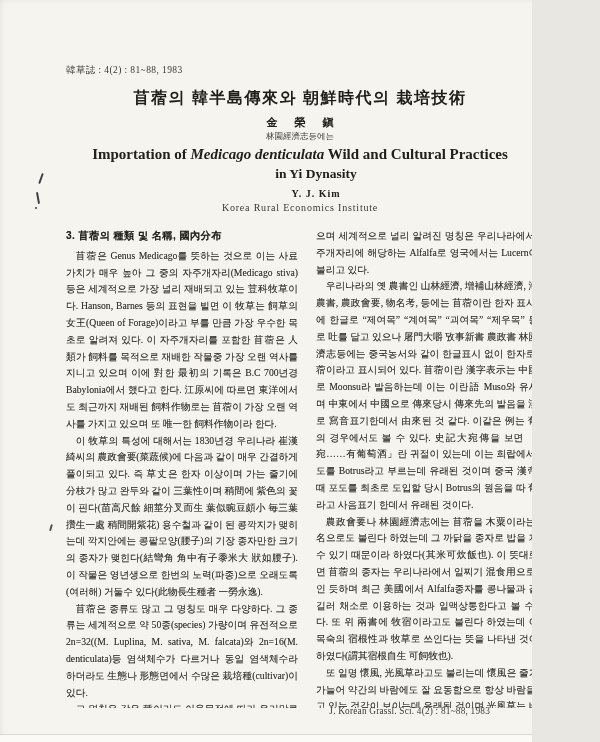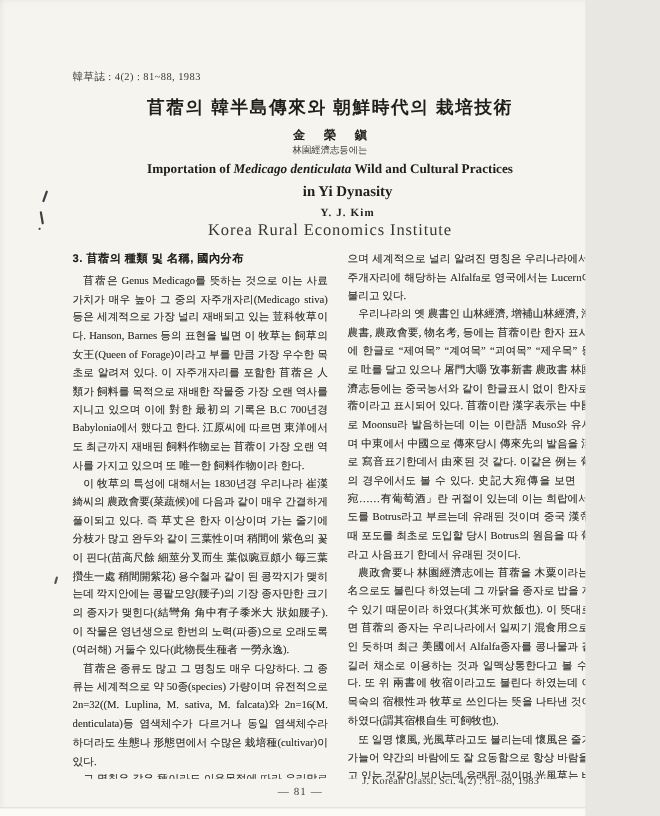--- a/index.html
+++ b/index.html
@@ -30,37 +30,37 @@
     letter-spacing:7px; text-indent:7px; color:#24221e;
     font-family:"Liberation Sans", sans-serif;
   }
   .affil-ko {
     position:absolute; left:0; width:600px; top:131px;
     text-align:center; font-size:8.5px; color:#3b3933;
     font-family:"Liberation Sans", sans-serif;
   }
   .title-en {
     position:absolute; left:0; width:600px; top:146px;
-    text-align:center; font-size:12px; font-weight:bold; color:#22201c;
+    text-align:center; font-size:15px; font-weight:bold; color:#22201c;
     font-family:"Liberation Serif", serif;
   }
   .title-en .species { font-style:italic; }
   .title-en-2 {
     position:absolute; left:0; width:600px; top:166px;
     text-align:center; font-size:13.5px; font-weight:bold; color:#22201c;
     font-family:"Liberation Serif", serif;
     padding-left:32px;
   }
   .author-en {
     position:absolute; left:16px; width:600px; top:188px;
     text-align:center; font-size:10px; font-weight:bold; letter-spacing:1px; color:#24221e;
   }
   .affil-en {
     position:absolute; left:0; width:600px; top:202px;
-    text-align:center; font-size:15px; letter-spacing:0.8px; color:#3b3933;
+    text-align:center; font-size:10px; letter-spacing:0.8px; color:#3b3933;
   }
   .columns {
     position:absolute; left:66px; top:228px;
     width:482px; height:480px;
     display:flex; gap:18px;
     overflow:hidden;
   }
   .col {
     width:232px; flex:0 0 232px;
     font-size:9.7px; line-height:16.8px;
@@ -135,21 +135,20 @@
       <p class="no-indent">으며 세계적으로 널리 알려진 명칭은 우리나라에서 자주개자리에 해당하는 Alfalfa로 영국에서는 Lucern이라 불리고 있다.</p>
       <p>우리나라의 옛 農書인 山林經濟, 增補山林經濟, 海東農書, 農政會要, 物名考, 등에는 苜蓿이란 한자 표시 밑에 한글로 “제여목” “계여목” “괴여목” “제우목” 등으로 吐를 달고 있으나 屠門大嚼 攷事新書 農政書 林園經濟志등에는 중국농서와 같이 한글표시 없이 한자로 苜蓿이라고 표시되어 있다. 苜蓿이란 漢字表示는 中國語로 Moonsu라 발음하는데 이는 이란語 Muso와 유사하며 中東에서 中國으로 傳來당시 傳來先의 발음을 漢字로 寫音표기한데서 由來된 것 같다. 이같은 例는 葡萄의 경우에서도 볼 수 있다. 史記大宛傳을 보면 「大宛……有葡萄酒」란 귀절이 있는데 이는 희랍에서 포도를 Botrus라고 부르는데 유래된 것이며 중국 漢帝國때 포도를 최초로 도입할 당시 Botrus의 원음을 따 葡萄라고 사음표기 한데서 유래된 것이다.</p>
       <p>農政會要나 林園經濟志에는 苜蓿을 木粟이라는 異名으로도 불린다 하였는데 그 까닭을 종자로 밥을 지을 수 있기 때문이라 하였다(其米可炊飯也). 이 뜻대로하면 苜蓿의 종자는 우리나라에서 일찌기 混食用으로 쓰인 듯하며 최근 美國에서 Alfalfa종자를 콩나물과 같이 길러 채소로 이용하는 것과 일맥상통한다고 볼 수 있다. 또 위 兩書에 牧宿이라고도 불린다 하였는데 이는 목숙의 宿根性과 牧草로 쓰인다는 뜻을 나타낸 것이라 하였다(謂其宿根自生 可飼牧也).</p>
       <p>또 일명 懷風, 光風草라고도 불리는데 懷風은 줄기가 가늘어 약간의 바람에도 잘 요동함으로 항상 바람을 품고 있는 것같이 보이는데 유래된 것이며 光風草는 바람에 불때 목숙의 꽃이 광채가 나는데</p>
     </div>
 
   </div>
 
   <div class="footer-citation">J. Korean Grassl. Sci. 4(2) : 81~88, 1983</div>
 
-  <div class="page-number">— 81 —</div>
 
   <div class="bottom-edge-line"></div>
   <div class="bottom-strip"></div>
 
   <div class="pen-mark pen-mark-1"></div>
   <div class="pen-mark pen-mark-2"></div>
   <div class="pen-mark pen-mark-2-dot"></div>
   <div class="pen-mark pen-mark-3"></div>
 
 </div>

